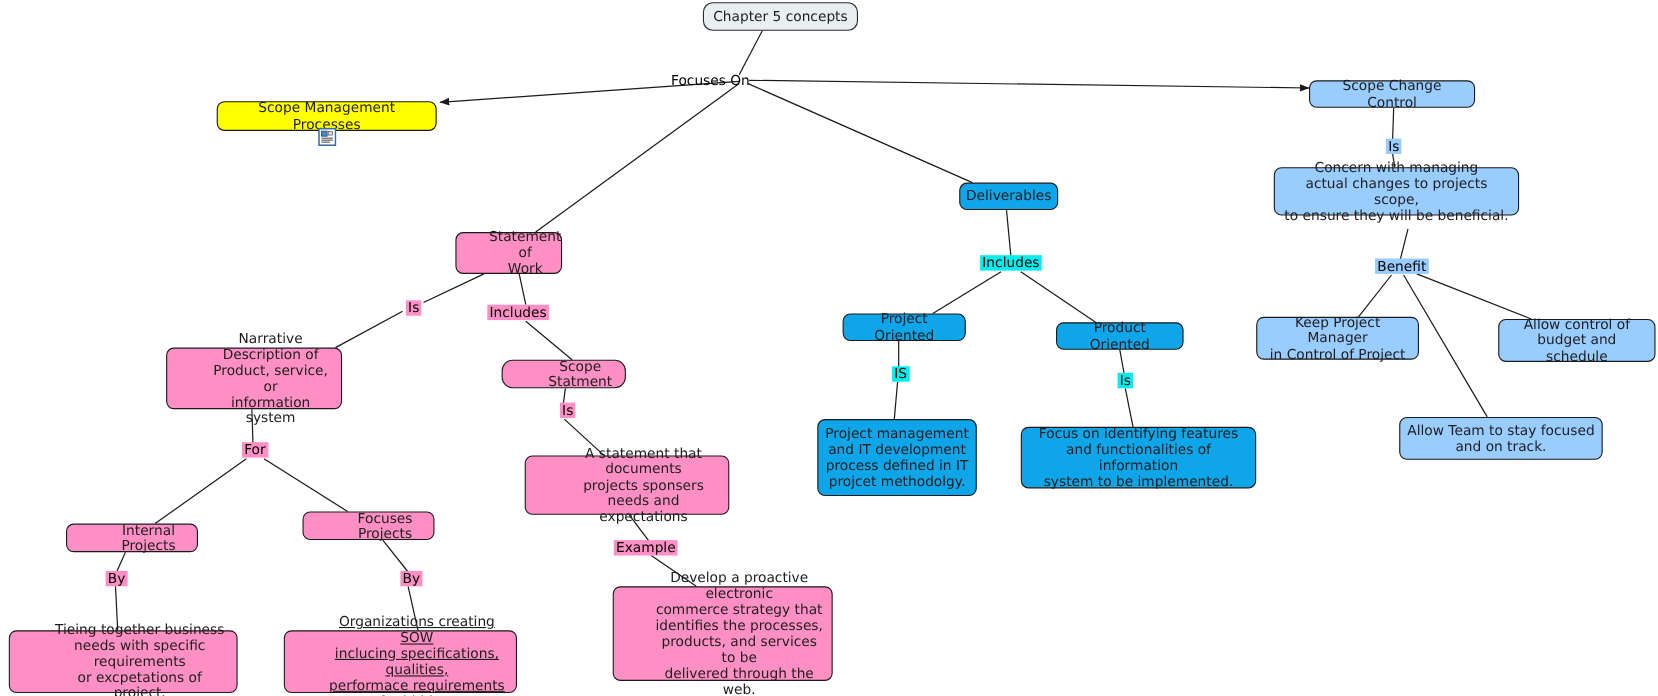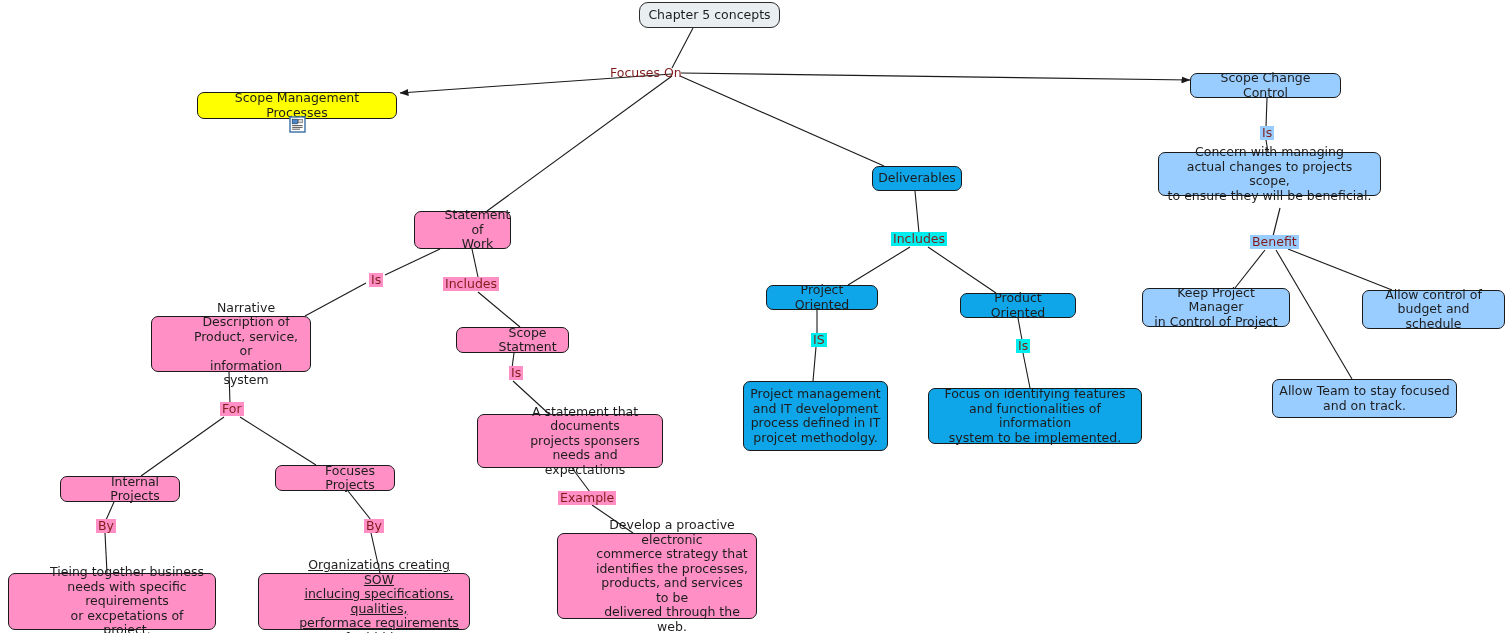--- a/index.html
+++ b/index.html
@@ -24,21 +24,21 @@
   }
   .node.root{background:#e9eff1;border-radius:9px;border-color:#2b2b2b;}
   .node.yellow{background:#ffff00;}
   .node.pink{background:#ff8fc4;padding-left:36px;}
   .node.cyan{background:#0ea5e9;}
   .node.blue{background:#99ccff;}
   .elabel{
     position:absolute;
     font-size:12.5px;
     line-height:14px;
-    color:#7f1d1d;
+    color:#000000;
     white-space:nowrap;
     padding:0 2px;
     z-index:4;
   }
   .elabel.plain{background:transparent;}
   .elabel.pink{background:#ff8fc4;}
   .elabel.cyan{background:#00eeee;}
   .elabel.blue{background:#99ccff;}
   .doc-icon{
     position:absolute;
@@ -103,21 +103,21 @@
 Product, service, or
 information system</div>
       <div class="node pink" style="left: 60px; top: 476px; width: 120px; height: 26px;">Internal Projects</div>
       <div class="node pink" style="left: 275px; top: 465px; width: 120px; height: 26px;">Focuses Projects</div>
       <div class="node pink" style="left: 8px; top: 573px; width: 208px; height: 57px;">Tieing together business
 needs with specific requirements
 or excpetations of project.</div>
       <div class="node pink" style="left: 258px; top: 573px; width: 212px; height: 57px; text-decoration: underline;">Organizations creating SOW
 inclucing specifications, qualities,
 performace requirements for bidders</div>
-      <div class="node pink" style="left: 456px; top: 327px; width: 113px; height: 26px;">Scope Statment</div>
+      <div class="node pink" style="left: 456px; top: 327px; width: 113px; height: 26px; border-radius: 10px;">Scope Statment</div>
       <div class="node pink" style="left: 477px; top: 414px; width: 186px; height: 54px;">A statement that documents
 projects sponsers needs and
 expectations</div>
       <div class="node pink" style="left: 557px; top: 533px; width: 200px; height: 86px;">Develop a proactive electronic
 commerce strategy that
 identifies the processes,
 products, and services to be
 delivered through the web.</div>
       <div class="node cyan" style="left: 872px; top: 166px; width: 90px; height: 25px;">Deliverables</div>
       <div class="node cyan" style="left: 766px; top: 285px; width: 112px; height: 25px;">Project Oriented</div>

